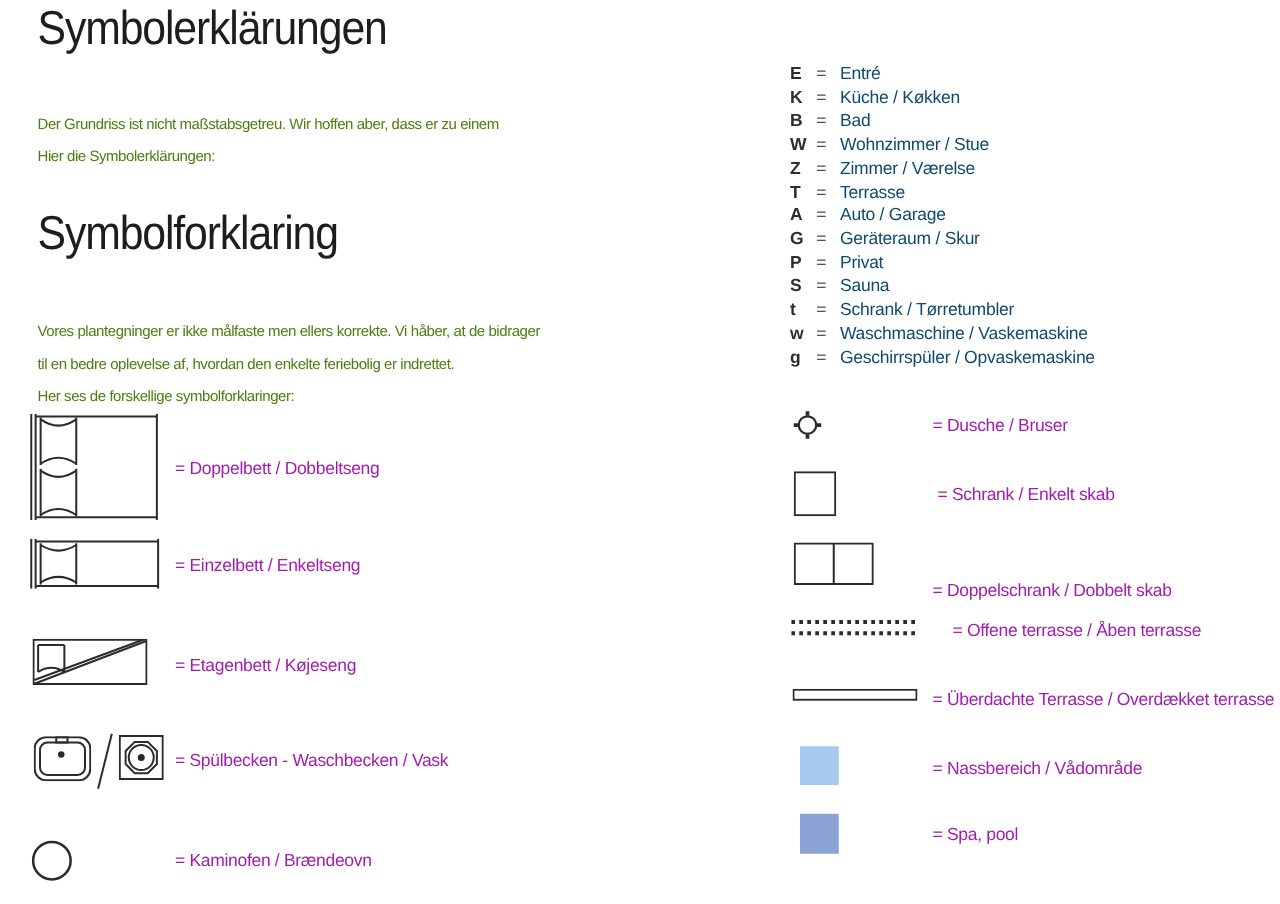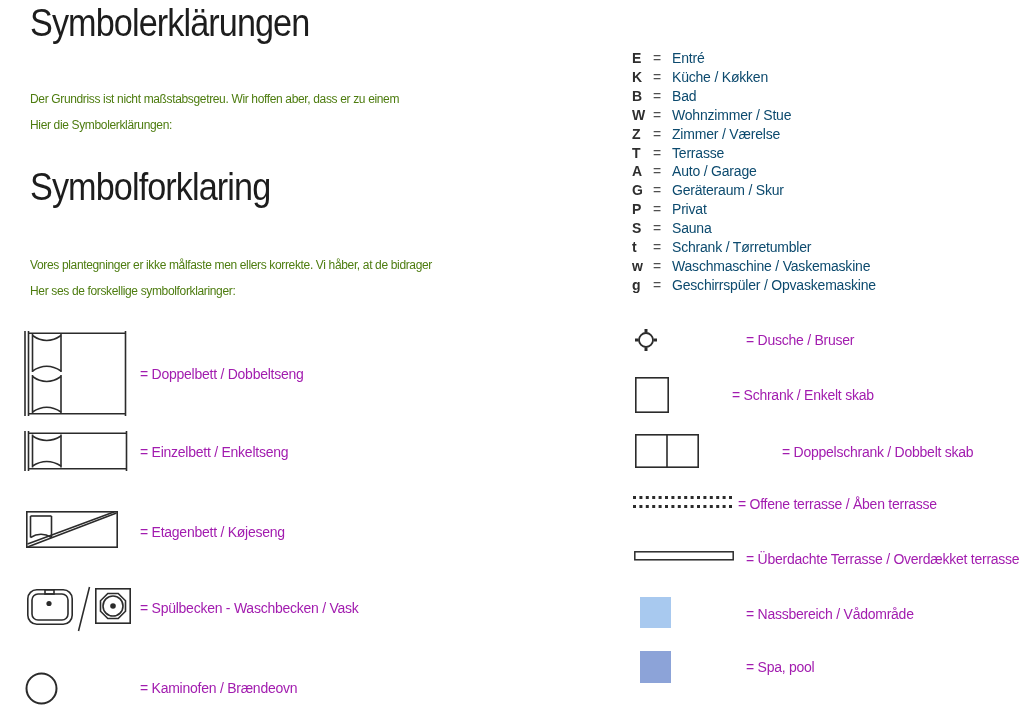--- a/index.html
+++ b/index.html
@@ -32,20 +32,21 @@
 
 <h1 class="title abs" style="left:30px;top:2px;">Symbolerklärungen</h1>
 <div class="intro abs" style="left:30px;top:62px;">
   <div>Der Grundriss ist nicht maßstabsgetreu. Wir hoffen aber, dass er zu einem</div>
   <div>Hier die Symbolerklärungen:</div>
 </div>
 
 <h1 class="title abs" style="left:30px;top:166px;">Symbolforklaring</h1>
 <div class="intro abs" style="left:30px;top:228px;">
   <div>Vores plantegninger er ikke målfaste men ellers korrekte. Vi håber, at de bidrager</div>
+  <div>til en bedre oplevelse af, hvordan den enkelte feriebolig er indrettet.</div>
   <div>Her ses de forskellige symbolforklaringer:</div>
 </div>
 
 <div class="abs abbr-list">
   <div class="abbr-row">
       <span class="abbr-letter">E</span>
       <span class="abbr-eq">=</span>
       <span class="abbr-label">Entré</span>
     </div>
   <div class="abbr-row">
@@ -196,37 +197,37 @@
     <line x1="19.5" y1="12" x2="23" y2="12" stroke-width="3"></line>
   </svg>
 </div>
 <div class="legend-label" style="left:746px;top:332px;">= Dusche / Bruser</div>
 
 <div class="icon" style="left:635px;top:377px;">
   <svg width="34" height="36" viewBox="0 0 34 36">
       <rect x="0.8" y="0.8" width="32.4" height="34.4"></rect>
     </svg>
 </div>
-<div class="legend-label" style="left:732px;top:387px;text-align:center;">= Schrank / Enkelt skab</div>
+<div class="legend-label" style="left:750px;top:387px;text-align:center;">= Schrank / Enkelt skab</div>
 
 <div class="icon" style="left:635px;top:434px;">
   <svg width="64" height="34" viewBox="0 0 64 34">
     <rect x="0.8" y="0.8" width="62.4" height="32.4"></rect>
     <line x1="32" y1="0.8" x2="32" y2="33.2"></line>
   </svg>
 </div>
-<div class="legend-label" style="left:746px;top:444px;margin-left:36px;">= Doppelschrank / Dobbelt skab</div>
+<div class="legend-label" style="left:746px;top:464px;">= Doppelschrank / Dobbelt skab</div>
 
 <div class="icon" style="left:633px;top:495px;">
   <svg width="100" height="14" viewBox="0 0 100 14">
     <line x1="0" y1="2.5" x2="100" y2="2.5" stroke-width="3.2" stroke-dasharray="3 3.4"></line>
     <line x1="0" y1="11.5" x2="100" y2="11.5" stroke-width="3.2" stroke-dasharray="3 3.4"></line>
   </svg>
 </div>
-<div class="legend-label" style="left:738px;top:496px;">= Offene terrasse / Åben terrasse</div>
+<div class="legend-label" style="left:762px;top:496px;">= Offene terrasse / Åben terrasse</div>
 
 <div class="icon" style="left:634px;top:551px;">
   <svg width="100" height="10" viewBox="0 0 100 10">
       <rect x="0.8" y="0.8" width="98.4" height="8" stroke-width="1.5"></rect>
     </svg>
 </div>
 <div class="legend-label" style="left:746px;top:551px;">= Überdachte Terrasse / Overdækket terrasse</div>
 
 <div class="swatch" style="left: 640px; top: 597px; background: rgb(168, 201, 239);"></div>
 <div class="legend-label" style="left:746px;top:606px;">= Nassbereich / Vådområde</div>

